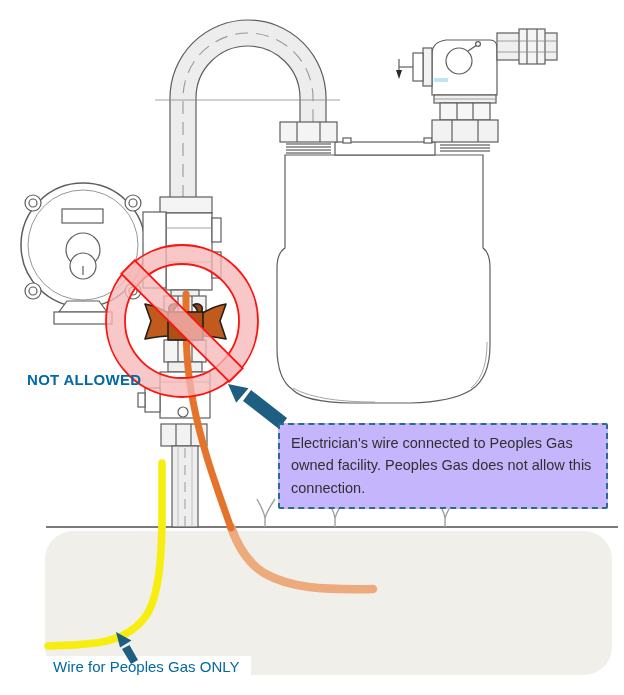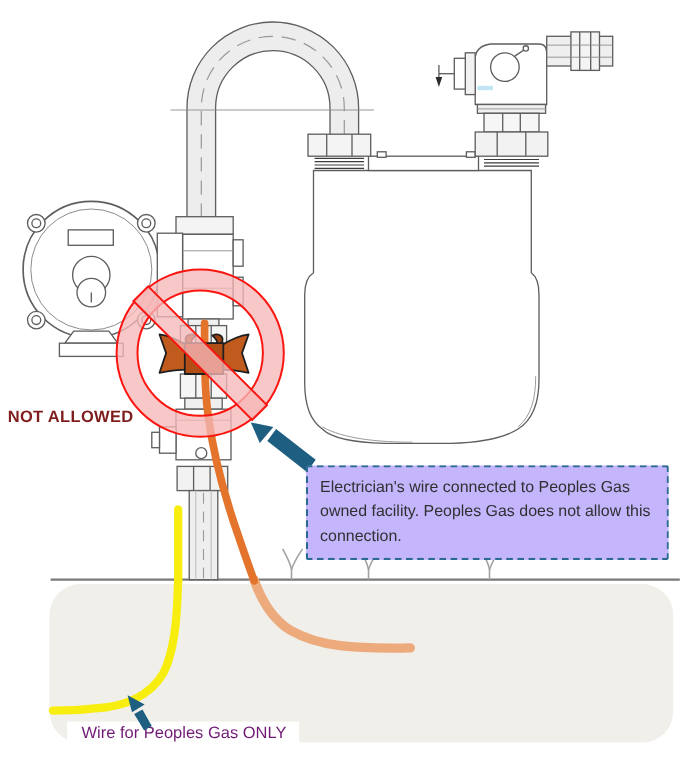--- a/index.html
+++ b/index.html
@@ -3,32 +3,32 @@
 <meta charset="utf-8">
 <style>
   html,body{margin:0;padding:0;background:#ffffff;}
   #stage{
     position:relative;width:624px;height:695px;background:#ffffff;overflow:hidden;
     font-family:"Liberation Sans", sans-serif;
   }
   #artwork{position:absolute;left:0;top:0;z-index:0;}
   #arrow-overlay{position:absolute;left:0;top:0;z-index:3;pointer-events:none;}
   .not-allowed{
-    position:absolute;left:7px;top:371px;z-index:2;
-    color:#7f1d1d;font-size:15px;font-weight:600;letter-spacing:.3px;white-space:nowrap;
+    position:absolute;left:27px;top:371px;z-index:2;
+    color:#0369a1;font-size:15px;font-weight:600;letter-spacing:.3px;white-space:nowrap;
   }
   .callout{
     position:absolute;left:278px;top:423px;width:330px;box-sizing:border-box;z-index:2;
     background:#c4b5fd;border:2px dashed #2a6b8f;border-radius:2px;
     padding:7px 11px 8px 11px;color:#303030;font-size:14.5px;line-height:1.55;
   }
   .wire-label{
-    position:absolute;left:61px;top:656px;z-index:1;
+    position:absolute;left:40px;top:656px;z-index:1;
     background:#ffffff;padding:2px 12px 4px 13px;
-    color:#701a75;font-size:15px;white-space:nowrap;
+    color:#0369a1;font-size:15px;white-space:nowrap;
   }
 </style>
 </head>
 <body>
 
 <div id="stage">
 
   <svg id="artwork" width="624" height="695" viewBox="0 0 624 695">
 
     <g>

